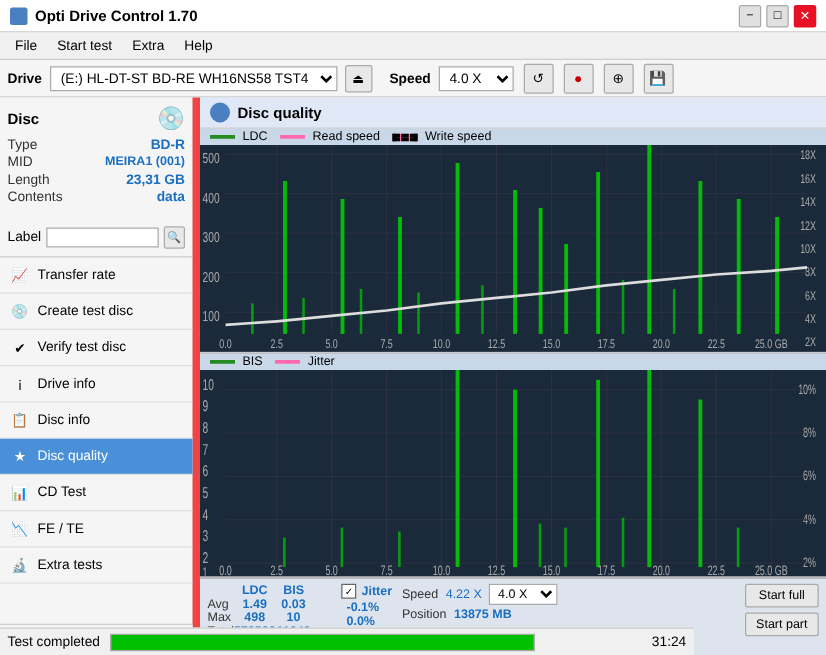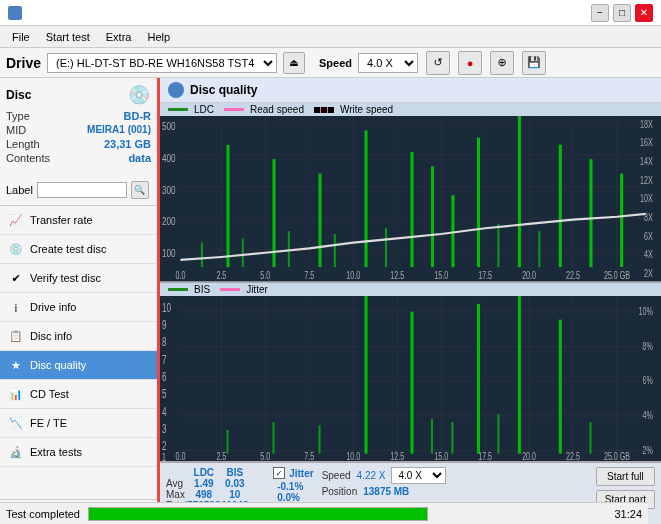--- a/index.html
+++ b/index.html
@@ -23,21 +23,21 @@
     .toolbar { background: #f5f5f5; display: flex; align-items: center; padding: 3px 6px; border-bottom: 1px solid #ccc; height: 30px; gap: 6px; }
     .drive-select { font-size: 11px; padding: 2px 4px; border: 1px solid #aaa; background: white; flex: 1; max-width: 230px; }
     .eject-btn { width: 22px; height: 22px; border: 1px solid #aaa; background: #e8e8e8; cursor: pointer; display: flex; align-items: center; justify-content: center; border-radius: 2px; font-size: 10px; }
     .speed-select { font-size: 11px; padding: 2px 4px; border: 1px solid #aaa; background: white; width: 60px; }
     .toolbar-icon-btn { width: 24px; height: 24px; border: 1px solid #aaa; background: #e8e8e8; cursor: pointer; display: flex; align-items: center; justify-content: center; border-radius: 2px; font-size: 11px; margin-left: 2px; }
 
     
     .main { display: flex; height: calc(524px - 26px - 22px - 30px); }
 
     
-    .sidebar { width: 160px; background: #f5f5f5; border-right: 3px solid #ef4444; display: flex; flex-direction: column; }
+    .sidebar { width: 160px; background: #f5f5f5; border-right: 6px solid #ef4444; display: flex; flex-direction: column; }
 
     
     .disc-panel { padding: 6px; border-bottom: 1px solid #ccc; }
     .disc-header { display: flex; align-items: center; justify-content: space-between; margin-bottom: 4px; }
     .disc-row { display: flex; justify-content: space-between; margin-bottom: 2px; font-size: 11px; }
     .disc-row-label { color: #333; }
     .disc-row-value { color: #1a6fc1; font-weight: bold; }
     .disc-label-row { display: flex; align-items: center; gap: 4px; margin-top: 17px; }
     .disc-label-input { border: 1px solid #aaa; font-size: 10px; padding: 1px 2px; width: 90px; height: 16px; }
     .disc-label-btn { width: 18px; height: 18px; border: 1px solid #aaa; background: #e8e8e8; cursor: pointer; display: flex; align-items: center; justify-content: center; font-size: 9px; border-radius: 2px; }
@@ -66,37 +66,38 @@
     .bottom-status-bar { height: 22px; background: #f0f0f0; border-top: 1px solid #ccc; display: flex; align-items: center; padding: 2px 6px; gap: 8px; }
     .progress-outer { flex: 1; height: 14px; background: #ddd; border: 1px solid #aaa; max-width: 340px; }
     .progress-inner { height: 100%; background: #00c000; }
   </style>
 </head>
 <body>
 
 <div class="titlebar">
   <div class="titlebar-left">
     <span class="titlebar-icon"></span>
+    <span>Opti Drive Control 1.70</span>
   </div>
   <div class="titlebar-controls">
     <button class="titlebar-btn minimize">−</button>
     <button class="titlebar-btn maximize">□</button>
     <button class="titlebar-btn close">✕</button>
   </div>
 </div>
 
 <div class="menubar">
   <span class="menubar-item">File</span>
   <span class="menubar-item">Start test</span>
   <span class="menubar-item">Extra</span>
   <span class="menubar-item">Help</span>
 </div>
 
 <div class="toolbar">
-  <span style="font-weight:bold;font-size:14px;">Drive</span>
+  <span style="font-weight:bold;font-size:11px;">Drive</span>
   <select class="drive-select">
     <option>(E:)  HL-DT-ST BD-RE  WH16NS58 TST4</option>
   </select>
   <button class="eject-btn">⏏</button>
   <span style="font-weight:bold;font-size:11px;margin-left:8px;">Speed</span>
   <select class="speed-select">
     <option>4.0 X</option>
   </select>
   <button class="toolbar-icon-btn">↺</button>
   <button class="toolbar-icon-btn" style="color:#c00;">●</button>
@@ -423,19 +424,19 @@
 
         <div style="display:flex;flex-direction:column;gap:4px;margin-left:auto;">
           <button class="start-btn">Start full</button>
           <button class="start-btn">Start part</button>
         </div>
       </div>
     </div>
   </div>
 </div>
 
-<div class="bottom-status-bar" style="position:absolute;bottom:0;left:0;width:648px;height:22px;background:#f0f0f0;border-top:1px solid #ccc;display:flex;align-items:center;padding:2px 6px;gap:8px;">
+<div class="bottom-status-bar" style="position:absolute;bottom:0;left:0;width:555px;height:22px;background:#f0f0f0;border-top:1px solid #ccc;display:flex;align-items:center;padding:2px 6px;gap:8px;">
   <span style="font-size:11px;">Test completed</span>
   <div class="progress-outer" style="flex:1;height:14px;background:#ddd;border:1px solid #aaa;max-width:340px;">
     <div class="progress-inner" style="width:100%;height:100%;background:#00c000;"></div>
   </div>
   <span style="font-size:11px;margin-left:auto;">31:24</span>
 </div>
 
 </body></html>

